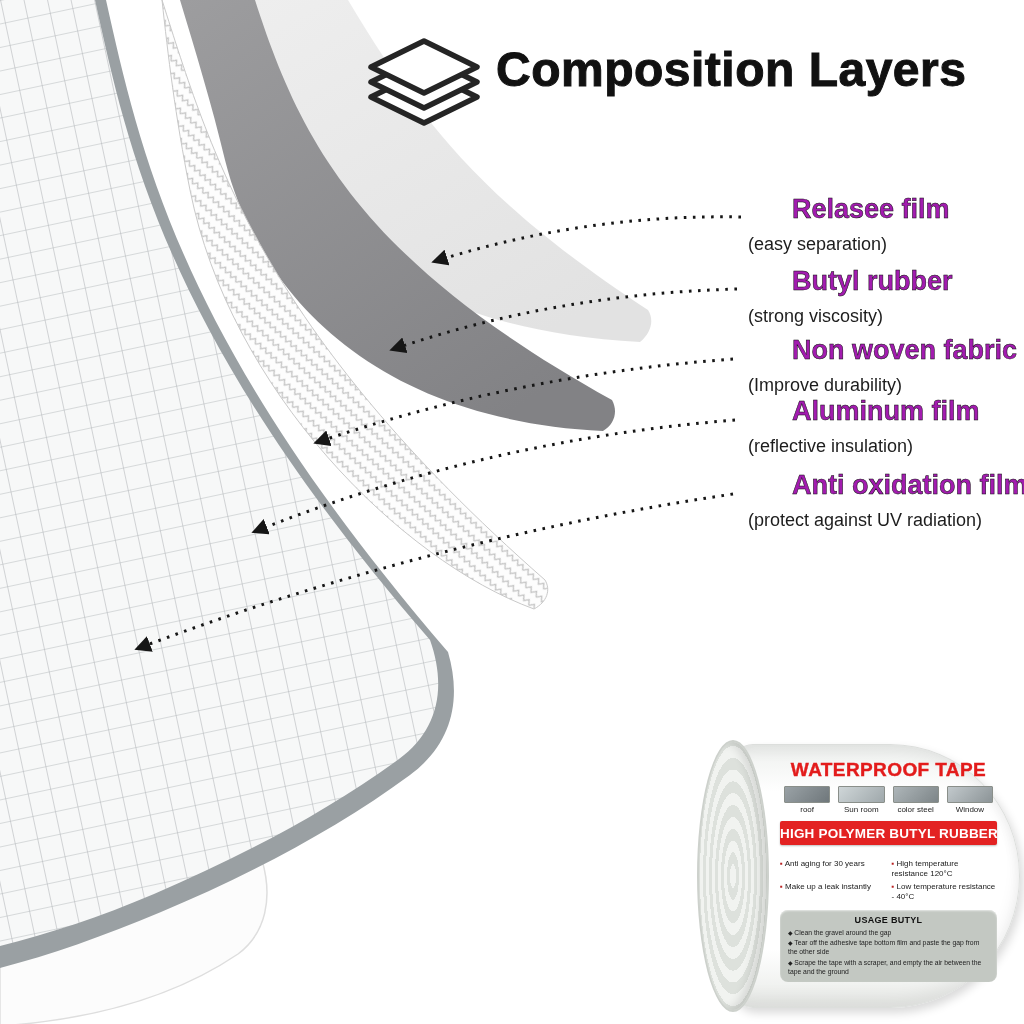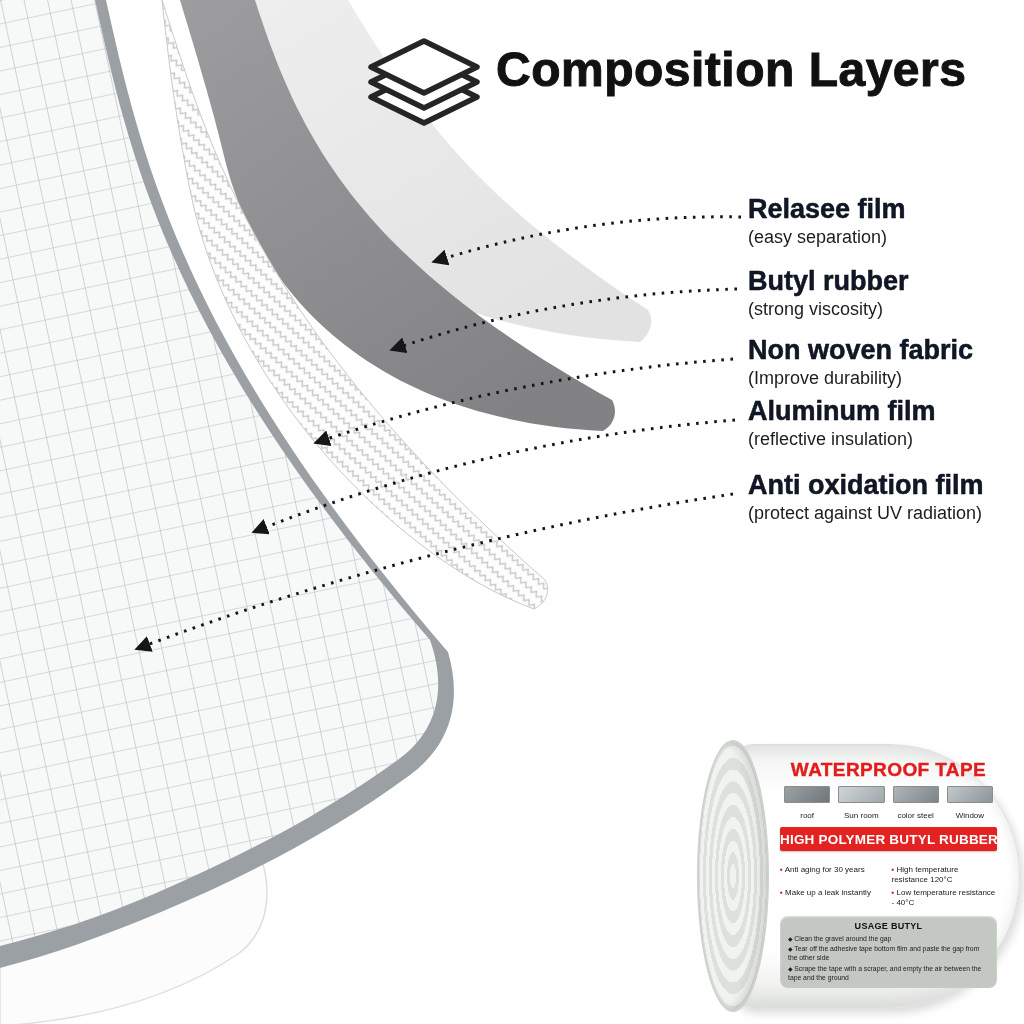--- a/index.html
+++ b/index.html
@@ -14,24 +14,24 @@
   .title-text {
     position:absolute; left:496px; top:42px;
     font-size:48px; font-weight:700; color:#111;
     letter-spacing:0.5px; -webkit-text-stroke:1px #111;
     white-space:nowrap;
   }
 
   
   .layer-label { position:absolute; left:748px; white-space:nowrap; }
   .label-name {
-    font-size:27px; font-weight:700; color:#0f172a; line-height:1.1;
+    font-size:27px; font-weight:700; color:#a21caf; line-height:1.1;margin-left:44px;
     -webkit-text-stroke:0.5px #0b0b0b;
   }
-  .label-desc { font-size:18px; color:#1d1d1d; margin-top:2px; }
+  .label-desc { font-size:18px; color:#1d1d1d; margin-top:9px; }
   .pos-1 { top:195px; } .pos-2 { top:267px; } .pos-3 { top:336px; }
   .pos-4 { top:397px; } .pos-5 { top:471px; }
 
   
   .roll { position:absolute; left:697px; top:740px; width:323px; height:272px; }
   .roll-body {
     position:absolute; left:34px; top:4px; right:0; bottom:4px;
     background:linear-gradient(180deg,#eef0ee 0%,#ffffff 18%,#ffffff 78%,#e8eae7 100%);
     border:1px solid #dcdedc;
     border-radius:22px 130px 130px 22px / 22px 132px 132px 22px;
@@ -49,21 +49,21 @@
     color:#e31c1c; font-weight:700; font-size:19px; text-align:center;
     letter-spacing:0.4px; -webkit-text-stroke:0.4px #e31c1c; white-space:nowrap;
   }
   .apps { margin-top:5px; display:flex; justify-content:space-between; }
   .app { flex:1; text-align:center; }
   .app-img { height:17px; margin:0 4px; border:1px solid #8a8f8a; border-radius:1px; }
   .app:nth-child(1) .app-img { background:linear-gradient(135deg,#9aa2a6,#6f777b); }
   .app:nth-child(2) .app-img { background:linear-gradient(135deg,#cfd6d8,#9fa8ab); }
   .app:nth-child(3) .app-img { background:linear-gradient(135deg,#aeb6b9,#7d8588); }
   .app:nth-child(4) .app-img { background:linear-gradient(135deg,#c2c9cc,#8c9497); }
-  .app-cap { font-size:8px; color:#222; margin-top:8px; white-space:nowrap; }
+  .app-cap { font-size:8px; color:#222; margin-top:2px; white-space:nowrap; }
   .banner {
     margin-top:7px; background:#e32222; color:#fff; font-weight:700;
     font-size:13.5px; text-align:center; padding:5px 0 4px; border-radius:2px;
     letter-spacing:0.2px; white-space:nowrap;
     box-shadow:0 1px 2px rgba(0,0,0,.25);
   }
   .features {
     margin-top:14px; display:grid; grid-template-columns:1fr 1fr;
     grid-template-rows:auto auto; grid-auto-flow:column;
     column-gap:6px; row-gap:2px; font-size:8px; line-height:1.3; color:#1a1a1a;

